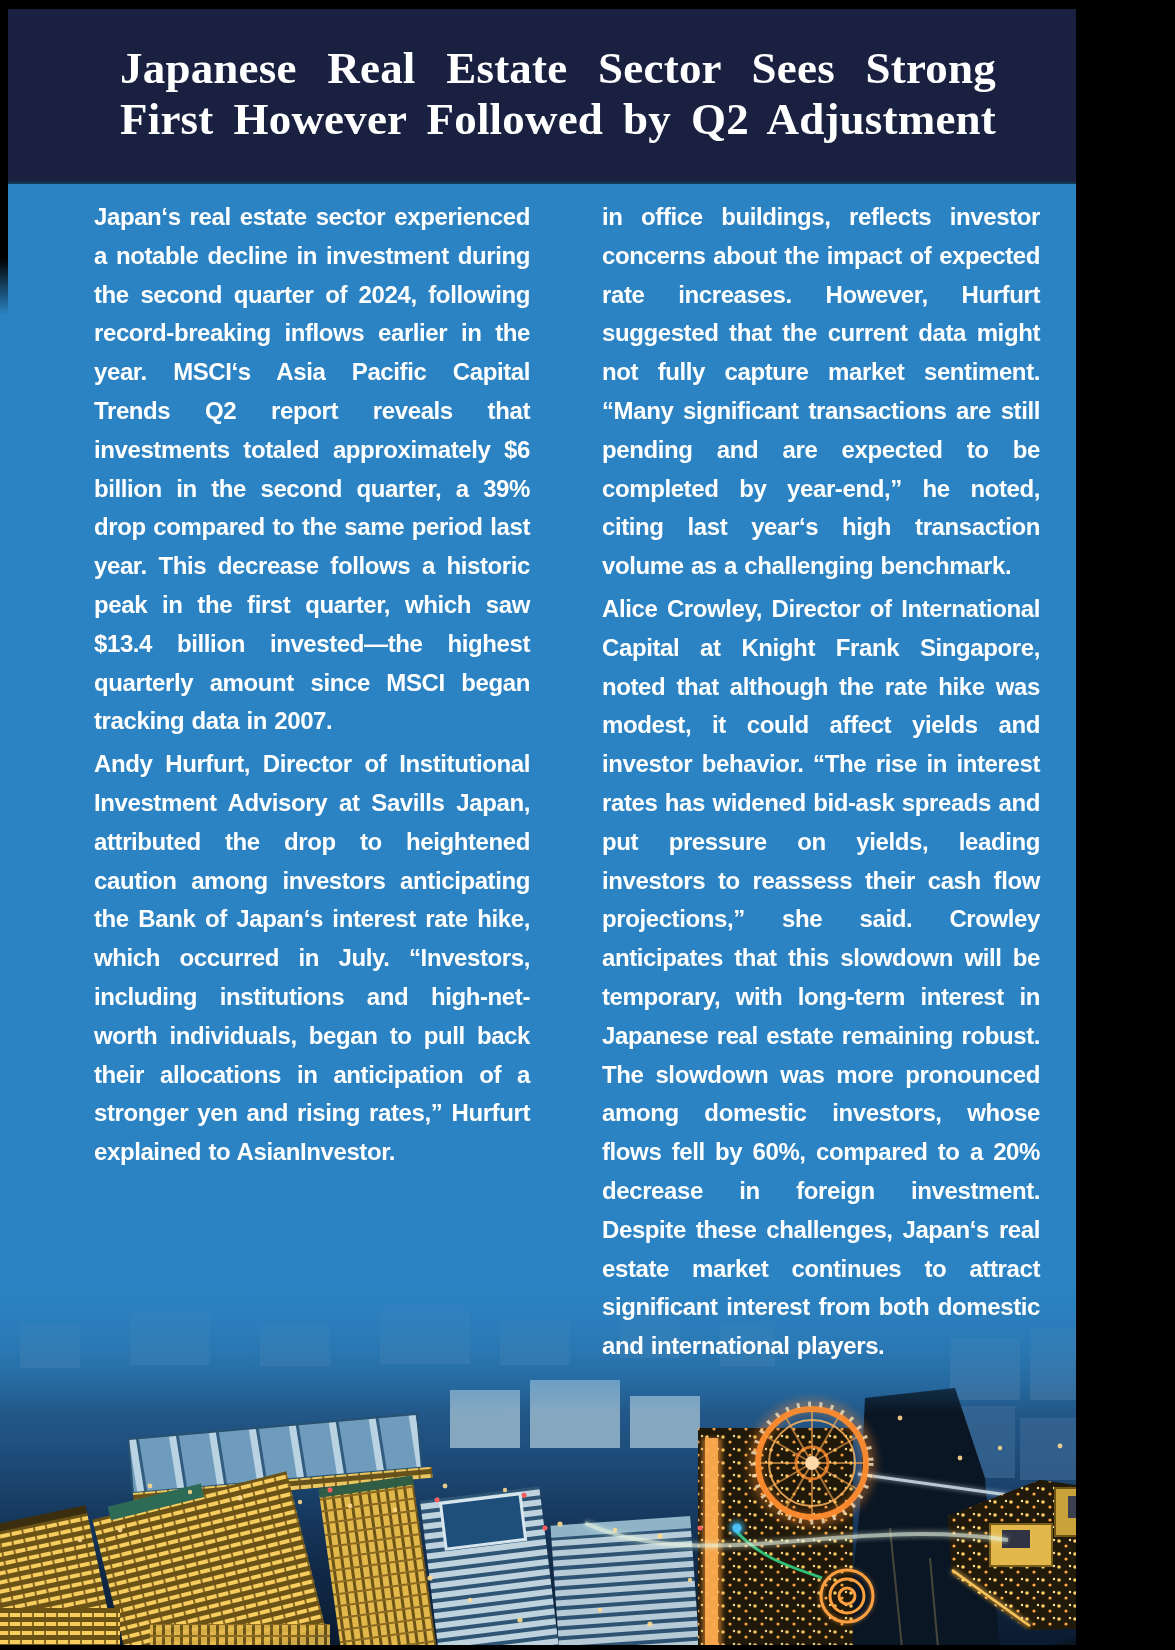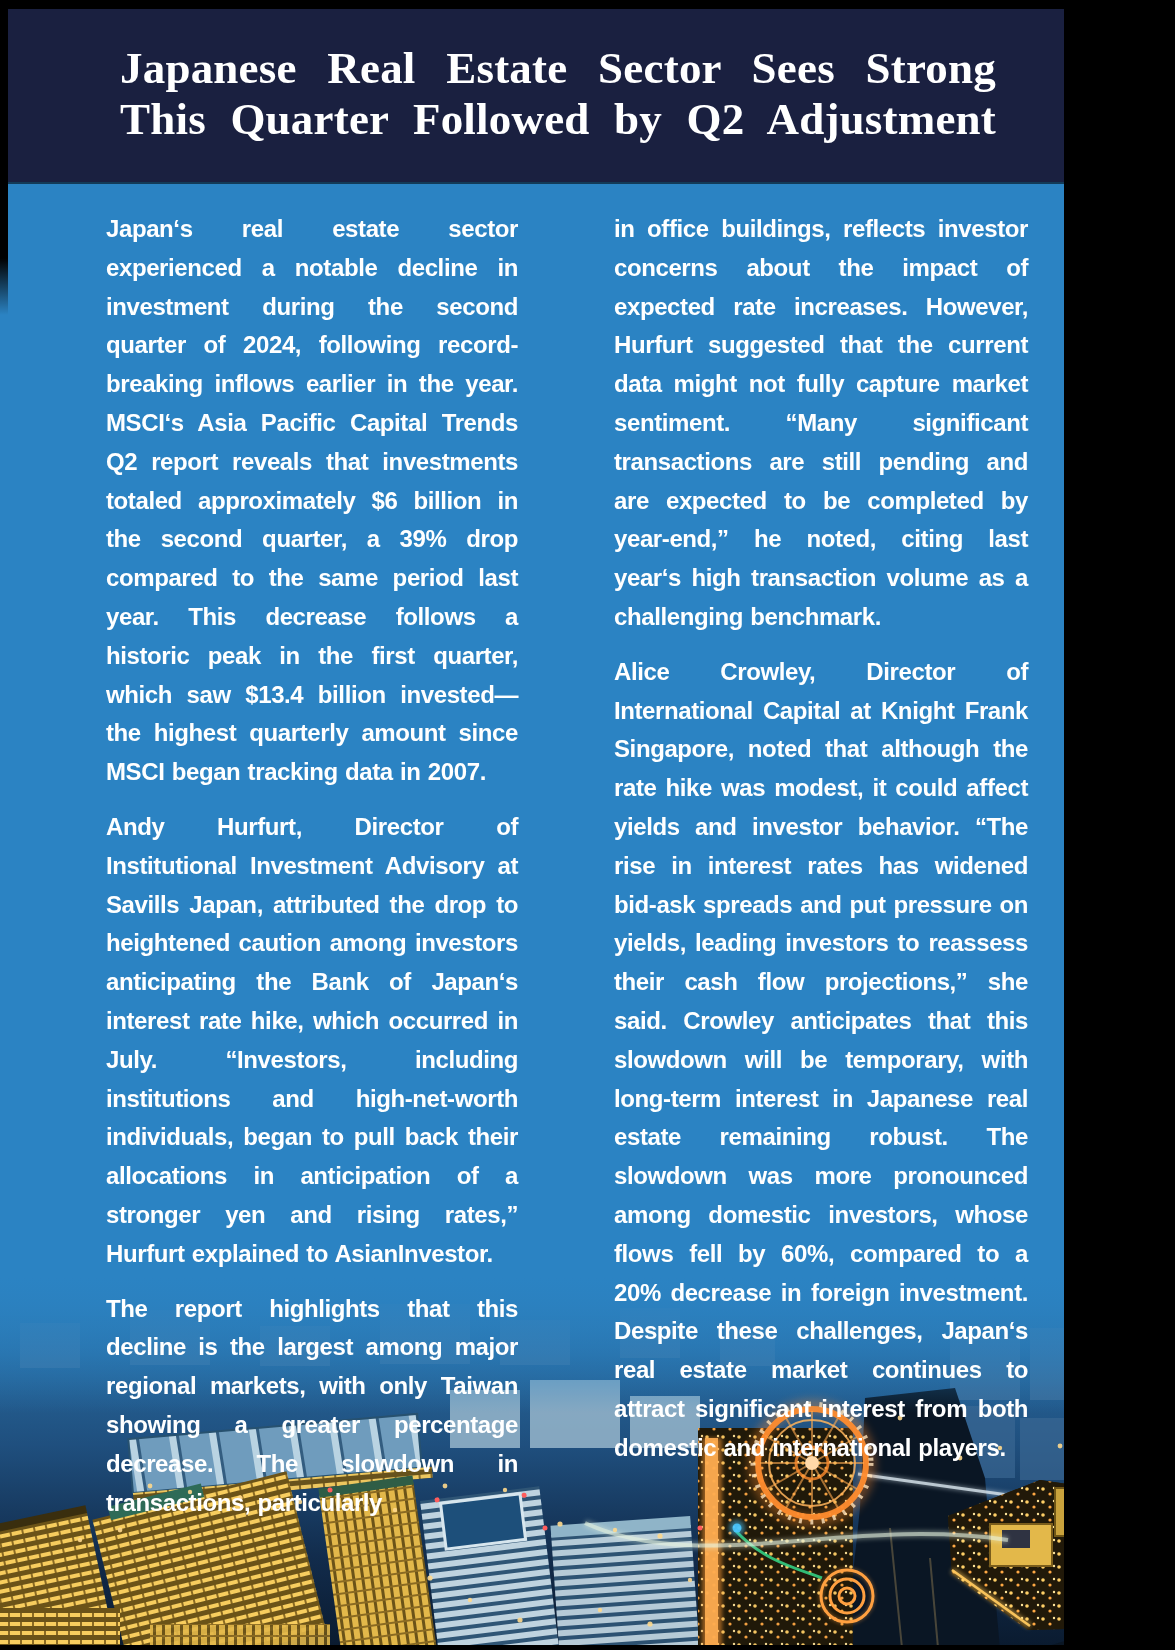--- a/index.html
+++ b/index.html
@@ -1,65 +1,65 @@
 <!DOCTYPE html>
 <html><head>
 <meta charset="utf-8">
 <style>
   html,body{margin:0;padding:0;background:#000;}
   .page{
     position:relative;width:1064px;height:1650px;overflow:hidden;
     background:var(--page_bg,#2b83c3);
     font-family:"Liberation Sans",sans-serif;
+    padding-left:12px;
   }
   .border-top{position:absolute;left:0;top:0;width:100%;height:9px;background:var(--border_black,#000);z-index:7;}
   .border-left{position:absolute;left:0;top:0;width:8px;height:315px;background:linear-gradient(var(--border_black,#000) 82%,rgba(0,0,0,0));z-index:7;}
   .border-bottom{position:absolute;left:0;bottom:0;width:100%;height:5px;background:var(--border_black,#000);z-index:7;}
   .masthead{
     position:absolute;left:8px;top:9px;right:0;height:173px;
     background:var(--header_bg,#1a2040);z-index:5;
     box-shadow:0 2px 0 rgba(0,0,0,.55);
   }
   .masthead h1{
     position:absolute;left:112px;top:34px;width:876px;margin:0;
     font-family:"Liberation Serif",serif;font-weight:700;
     font-size:45px;line-height:51px;color:var(--title_color,#fff);
     letter-spacing:.2px;
   }
   .title-line{display:block;text-align:justify;text-align-last:justify;}
   .col{position:absolute;top:194px;z-index:3;}
   .col-left{left:90px;width:444px;}
   .col-right{left:598px;width:446px;}
   .col p{
-    margin:16px;color:var(--body_text_color,#fff);font-weight:700;
+    margin:4px;color:var(--body_text_color,#fff);font-weight:700;
     font-size:24px;line-height:38.8px;text-align:justify;
     letter-spacing:-0.4px;word-spacing:1px;
   }
   .photo{position:absolute;left:0;bottom:0;width:1175px;height:372px;z-index:1;}
   .photo svg{display:block;width:100%;height:100%;}
 </style>
 </head>
 <body>
 
 <div class="page" style="--page_bg: #2b83c3; --header_bg: #1a2040; --border_black: #000000; --title_color: #ffffff; --body_text_color: #ffffff; --photo_night_water: #0a1624; --photo_gold_lights: #f7cd5e; --photo_wheel_orange: #ff8c2e;">
 
   <div class="border-top"></div>
   <div class="border-left"></div>
 
   <header class="masthead">
     <h1>
       <span class="title-line">Japanese Real Estate Sector Sees Strong</span>
-      <span class="title-line">This Quarter Followed by Q2 Adjustment</span>
+      <span class="title-line">First However Followed by Q2 Adjustment</span>
     </h1>
   </header>
 
   <div class="col col-left">
     <p>Japan‘s real estate sector experienced a notable decline in investment during the second quarter of 2024, following record-breaking inflows earlier in the year. MSCI‘s Asia Pacific Capital Trends Q2 report reveals that investments totaled approximately $6 billion in the second quarter, a 39% drop compared to the same period last year. This decrease follows a historic peak in the first quarter, which saw $13.4 billion invested—the highest quarterly amount since MSCI began tracking data in 2007.</p>
     <p>Andy Hurfurt, Director of Institutional Investment Advisory at Savills Japan, attributed the drop to heightened caution among investors anticipating the Bank of Japan‘s interest rate hike, which occurred in July. “Investors, including institutions and high-net-worth individuals, began to pull back their allocations in anticipation of a stronger yen and rising rates,” Hurfurt explained to AsianInvestor.</p>
-    <p>The report highlights that this decline is the largest among major regional markets, with only Taiwan showing a greater percentage decrease. The slowdown in transactions, particularly</p>
   </div>
 
   <div class="col col-right">
     <p>in office buildings, reflects investor concerns about the impact of expected rate increases. However, Hurfurt suggested that the current data might not fully capture market sentiment. “Many significant transactions are still pending and are expected to be completed by year-end,” he noted, citing last year‘s high transaction volume as a challenging benchmark.</p>
     <p>Alice Crowley, Director of International Capital at Knight Frank Singapore, noted that although the rate hike was modest, it could affect yields and investor behavior. “The rise in interest rates has widened bid-ask spreads and put pressure on yields, leading investors to reassess their cash flow projections,” she said. Crowley anticipates that this slowdown will be temporary, with long-term interest in Japanese real estate remaining robust. The slowdown was more pronounced among domestic investors, whose flows fell by 60%, compared to a 20% decrease in foreign investment. Despite these challenges, Japan‘s real estate market continues to attract significant interest from both domestic and international players.</p>
   </div>
 
   <div class="photo">
     <svg viewBox="0 0 1175 372" preserveAspectRatio="none">
       <defs>

